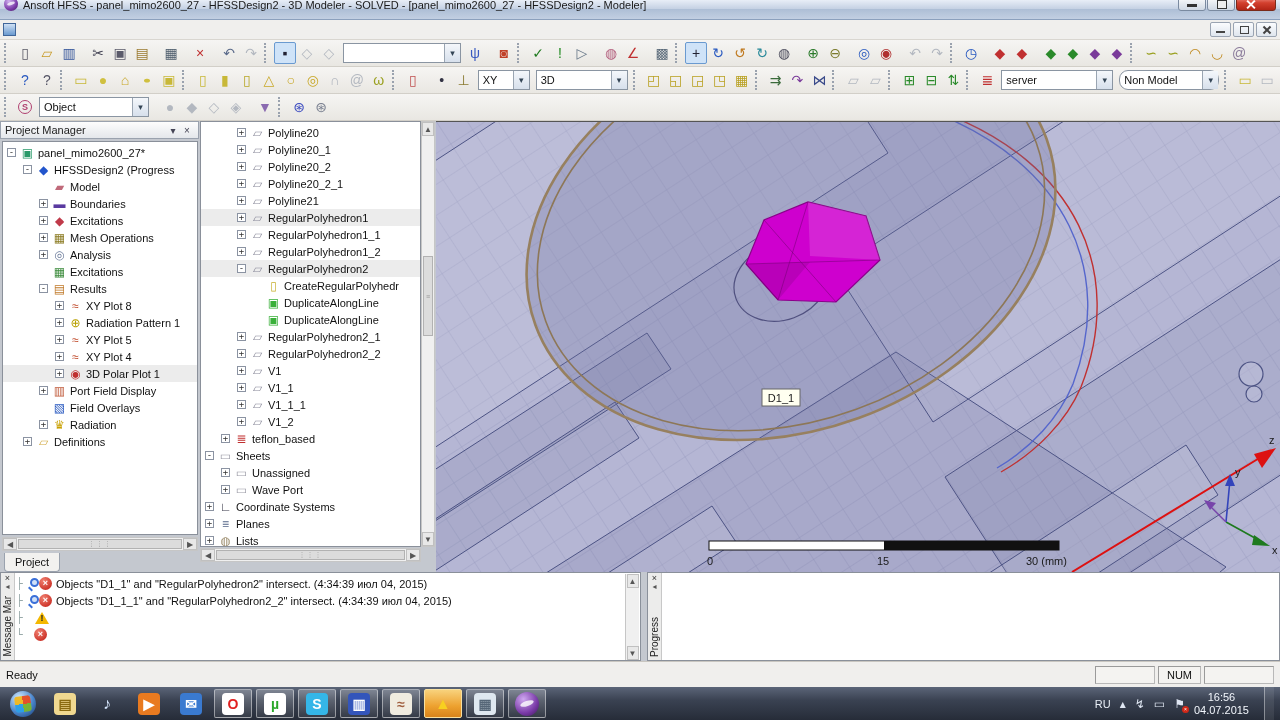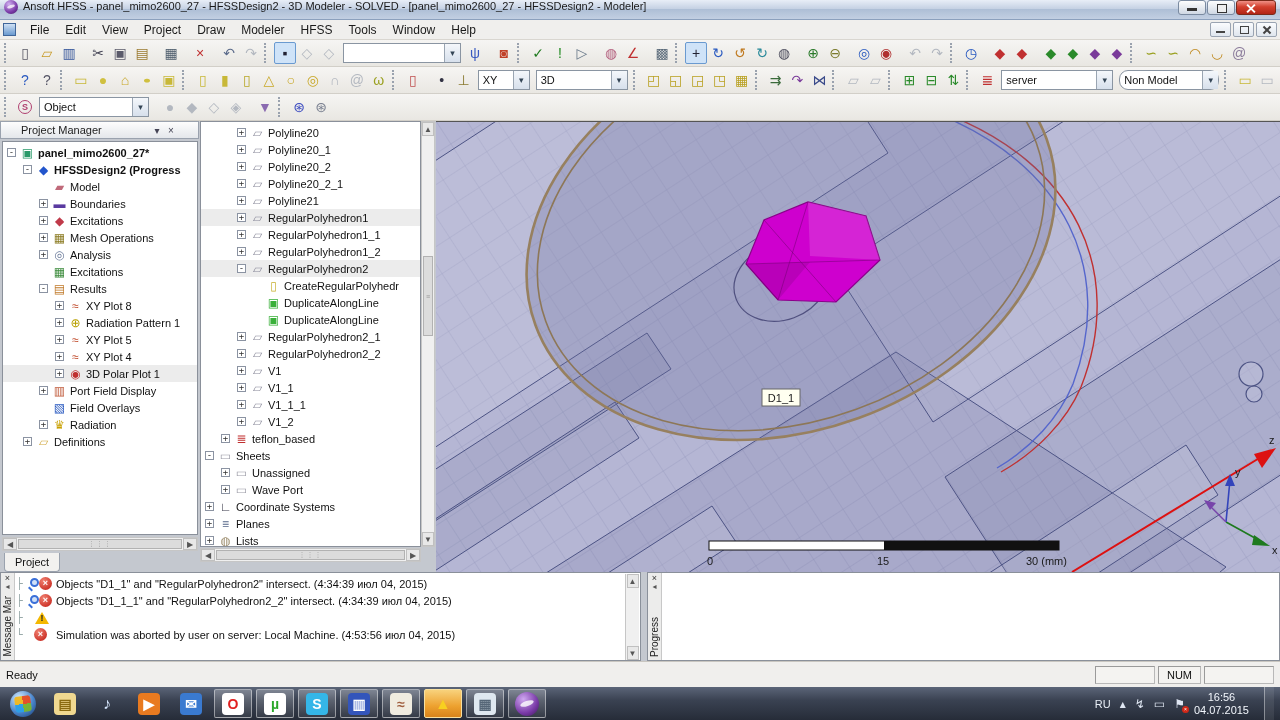--- a/index.html
+++ b/index.html
@@ -2,21 +2,21 @@
 <html><head>
 <meta charset="utf-8">
 <style>
   * { margin:0; padding:0; box-sizing:border-box; }
   html,body { width:1280px; height:720px; overflow:hidden; font-family:"Liberation Sans", sans-serif; }
   body { position:relative; background:#c4c8cf; font-size:11px; color:#111; }
 
   
   #titlebar { position:absolute; left:0; top:0; width:1280px; height:20px;
     background:linear-gradient(180deg,#e8eef7 0%,#c6d2e4 45%,#aebfd6 50%,#c2cfe2 100%);
-    border-bottom:1px solid #8ba0bd; display:flex; align-items:flex-start; padding:0 4px; }
+    border-bottom:1px solid #8ba0bd; display:flex; align-items:flex-end; padding:8px 4px; }
   .app-ico { width:14px; height:14px; border-radius:50%; margin-right:5px;
     background:radial-gradient(circle at 35% 30%, #d0b0f0, #7a3aa8 60%, #42185e); position:relative; }
   .app-ico::after{ content:""; position:absolute; left:3px; top:5px; width:8px; height:3px; border-radius:50%;
     background:rgba(255,255,255,.75); transform:rotate(-20deg);}
   #titlebar .ttl { font-size:11px; color:#1a1a1a; white-space:nowrap; overflow:hidden; flex:1; }
   .winbtns { display:flex; gap:1px; }
   .wb { width:28px; height:15px; border:1px solid #7a8aa0; border-radius:3px;
     background:linear-gradient(180deg,#fdfdfd,#cfd8e4); position:relative; }
   .wb.close { width:40px; background:linear-gradient(180deg,#f09086,#d3402e 45%,#b22416); border-color:#7a2a1a; }
   .wb-min::after { content:""; position:absolute; left:8px; bottom:3px; width:10px; height:3px; background:#333; }
@@ -54,41 +54,41 @@
   .combo-arr { width:16px; height:18px; background:linear-gradient(180deg,#f4f7fb,#d7e0ec); border-left:1px solid #9aa5b2;
     display:flex; align-items:center; justify-content:center; font-size:9px; color:#345; }
 
   
   #main { position:absolute; left:0; top:121px; width:1280px; height:451px; background:#c4c8cf; }
 
   
   #pm { position:absolute; left:0; top:0; width:200px; height:451px; }
   #pm-header { position:absolute; left:0; top:0; width:199px; height:18px;
     background:linear-gradient(180deg,#fdfdfd,#e4e7eb); border:1px solid #9aa2ae;
-    display:flex; align-items:center; padding:0 20px; font-size:11px; color:#222; }
+    display:flex; align-items:center; padding:0 4px; font-size:11px; color:#222; }
   #pm-header .hsp { flex:1; }
   .hbtn { width:14px; text-align:center; color:#445; font-size:10px; }
   #pm-tree { position:absolute; left:2px; top:20px; width:196px; height:394px; background:#fff;
     border:1px solid #8a909a; overflow:hidden; padding-top:2px; }
   .hscroll { position:absolute; height:14px; background:#f0f0f0; border:1px solid #c6c6c6; display:flex; align-items:center; }
   .hs-btn { width:14px; height:12px; font-size:8px; color:#555; display:flex; align-items:center; justify-content:center; background:#e8e8e8; border:1px solid #c0c0c0; }
   .hs-thumb { height:10px; background:#dcdcdc; border:1px solid #b2b2b2; margin:0 1px; flex:1; display:flex; align-items:center; justify-content:center; color:#999; font-size:7px; letter-spacing:1px; }
   #pm-hscroll { left:2px; top:416px; width:196px; }
   #pm-tab { position:absolute; left:4px; top:432px; width:56px; height:19px; background:#f2f1ef;
     border:1px solid #9aa2ae; border-top:none; border-radius:0 0 4px 4px; display:flex; align-items:center; justify-content:center; font-size:11px; }
 
   
   .trow { height:17px; display:flex; align-items:center; white-space:nowrap; }
   .trow.hl { background:#ececec; }
   .expb { width:9px; height:9px; border:1px solid #8b93a2; background:#fff; font-size:9px; line-height:7px;
     text-align:center; margin-right:4px; flex:none; color:#333; font-family:"DejaVu Sans Mono", monospace; }
   .expsp { width:13px; flex:none; }
   .ticon { width:15px; flex:none; font-size:12px; line-height:1; text-align:center; margin-right:3px; }
   .tlabel { font-size:11px; color:#111; }
-  .tlabel.bold { font-weight:bold; }
+  .tlabel.bold { font-weight:normal; }
 
   
   #ht { position:absolute; left:200px; top:0; width:236px; height:451px; background:#c4c8cf; }
   #ht-tree { position:absolute; left:0; top:0; width:221px; height:426px; background:#fff;
     border:1px solid #8a909a; overflow:hidden; padding-top:2px; }
   #ht-vscroll { position:absolute; right:1px; top:0; width:14px; height:426px; background:#f0f0f0; border:1px solid #c6c6c6;
     display:flex; flex-direction:column; align-items:center; }
   .vs-btn { width:12px; height:14px; font-size:8px; color:#555; display:flex; align-items:center; justify-content:center; background:#e8e8e8; border:1px solid #c0c0c0; }
   .vs-thumb { width:10px; height:80px; background:#dcdcdc; border:1px solid #b2b2b2; margin-top:120px;
     display:flex; align-items:center; justify-content:center; color:#999; font-size:7px; }
@@ -163,21 +163,20 @@
   <span class="ttl">Ansoft HFSS - panel_mimo2600_27 - HFSSDesign2 - 3D Modeler - SOLVED - [panel_mimo2600_27 - HFSSDesign2 - Modeler]</span>
   <span class="winbtns">
     <span class="wb wb-min"></span>
     <span class="wb wb-rest"></span>
     <span class="wb close wb-close"></span>
   </span>
 </div>
 
 <div id="menubar">
   <span class="mdi-ico"></span>
-  <span id="menu-items"><span class="menu-item">File</span><span class="menu-item">Edit</span><span class="menu-item">View</span><span class="menu-item">Project</span><span class="menu-item">Draw</span><span class="menu-item">Modeler</span><span class="menu-item">HFSS</span><span class="menu-item">Tools</span><span class="menu-item">Window</span><span class="menu-item">Help</span></span>
   <span class="mdi-btns">
     <span class="mwb mwb-min"></span>
     <span class="mwb mwb-rest"></span>
     <span class="mwb mwb-close"></span>
   </span>
 </div>
 
 <div class="tbrow" id="tb1">
     <div class="tb-grip"></div>
     <div class="tb-btn">
@@ -858,21 +857,20 @@
           <span class="micon">
             <span class="warnt"></span>
             <span class="warnx">!</span>
           </span>
         </div>
         <div class="mrow">
           <span class="mconn">└</span>
           <span class="micon">
             <span class="errb solo">×</span>
           </span>
-          <span class="mtext">Simulation was aborted by user on server: Local Machine. (4:53:56 июл 04, 2015)</span>
         </div>
       </div>
     <div id="mm-vscroll">
       <span class="vs-btn">▲</span>
       <span class="vs-btn">▼</span>
     </div>
   </div>
   <div class="pane" id="pg-pane">
     <div class="vstrip">
       <span class="vx">×</span>

